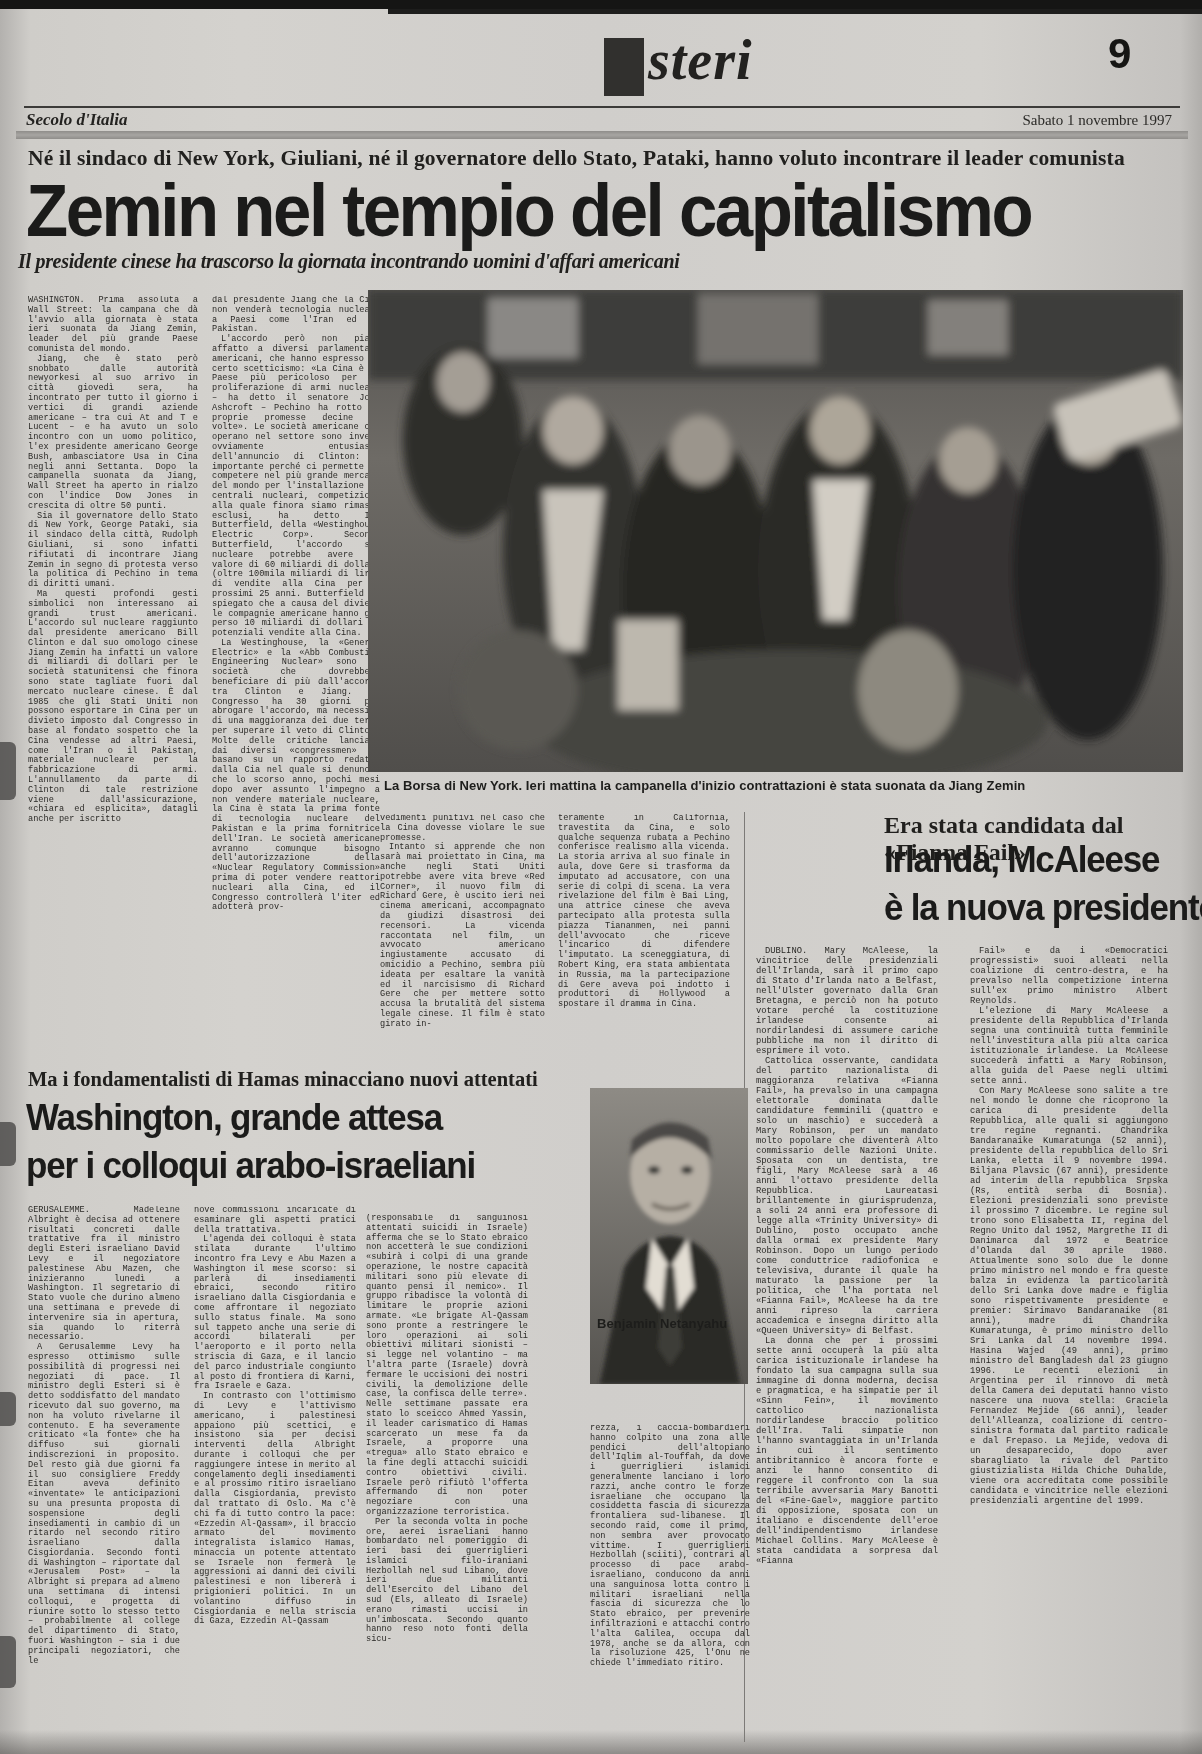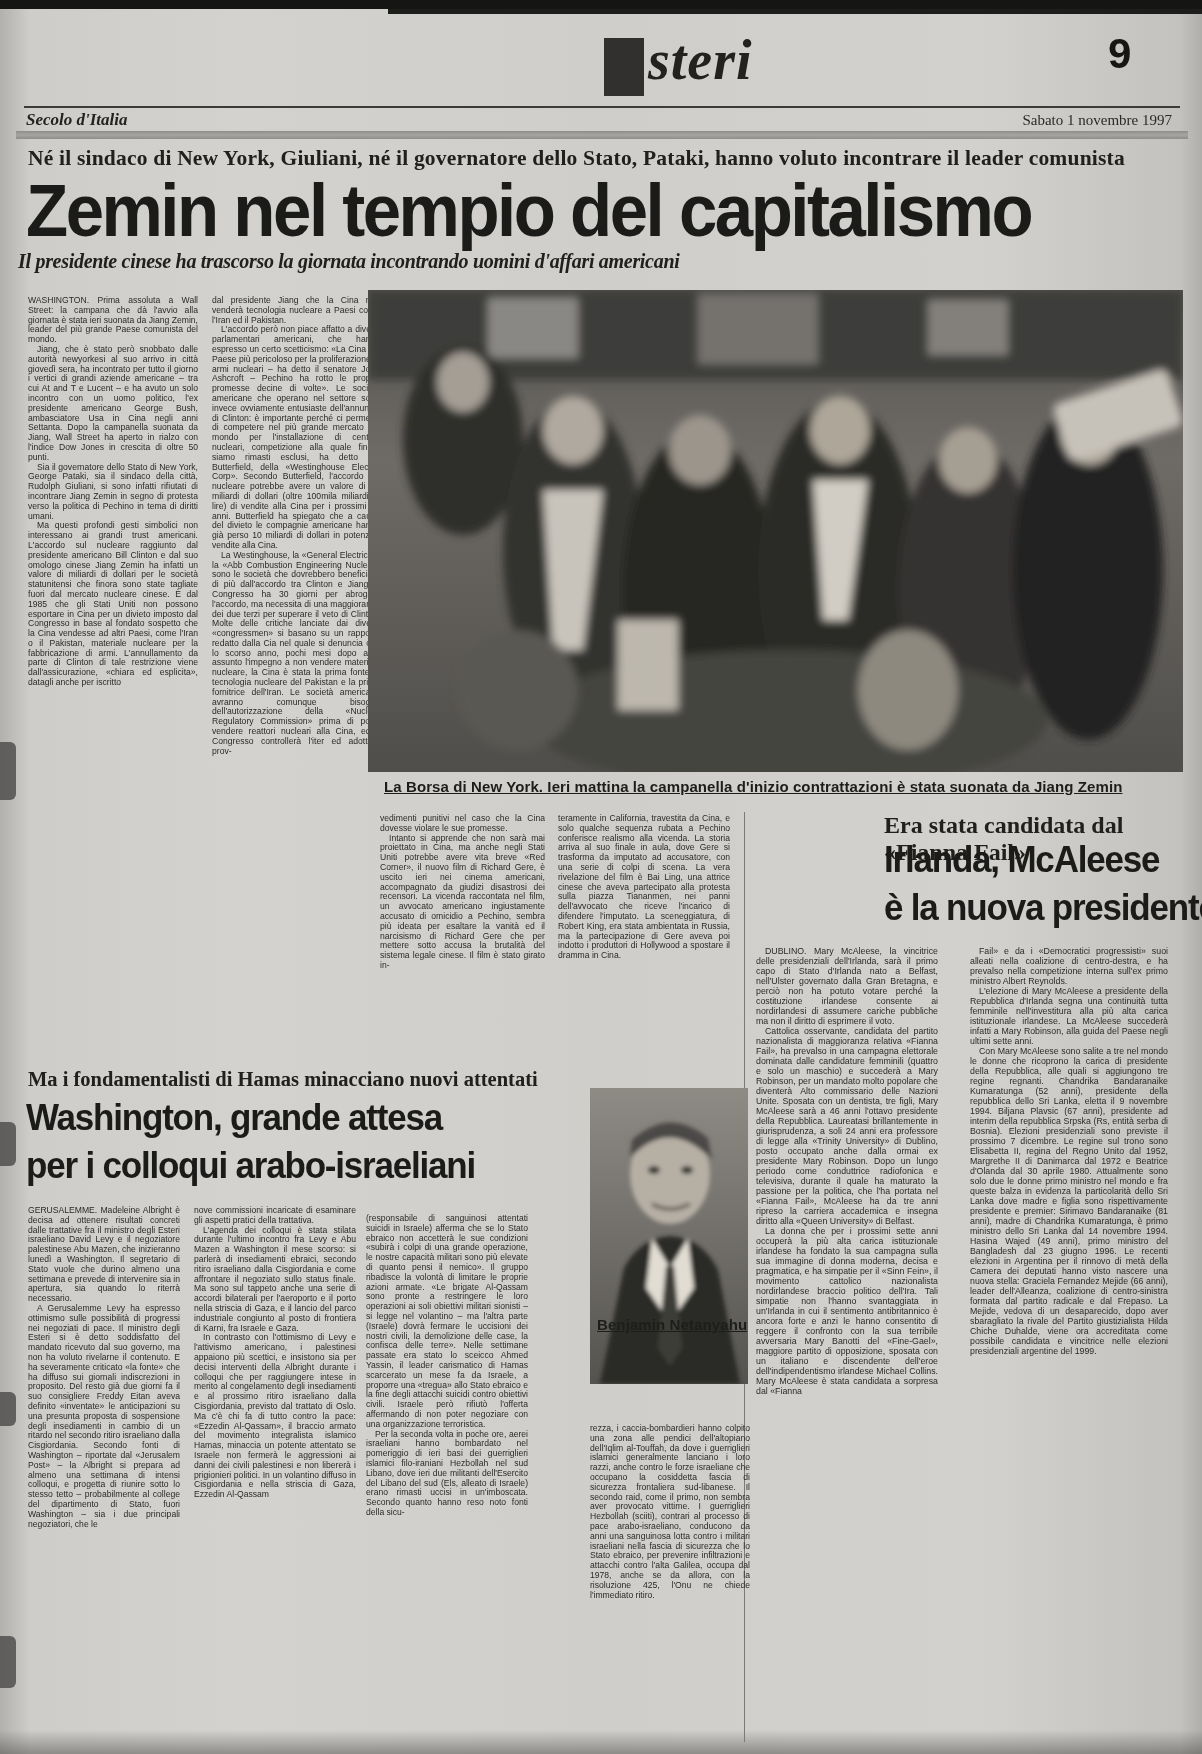--- a/index.html
+++ b/index.html
@@ -27,29 +27,29 @@
   .rule-thick{position:absolute;left:16px;top:131px;width:1172px;height:8px;background:linear-gradient(180deg,#8f8d8a,#a7a5a2,#8f8d8a);}
 
   
   .kicker{font-family:"Liberation Serif",serif;font-weight:700;color:#21201e;}
   .kicker.main{position:absolute;left:28px;top:146px;font-size:21.5px;letter-spacing:.2px;}
   .headline-main{position:absolute;left:26px;top:168px;width:1160px;font-family:"Liberation Sans",sans-serif;font-weight:700;font-size:69px;letter-spacing:-2.5px;color:#1b1b1a;transform:scaleY(1.08);transform-origin:top left;white-space:nowrap;}
   .subhead{position:absolute;left:18px;top:250px;width:1150px;font-family:"Liberation Serif",serif;font-style:italic;font-weight:700;font-size:20px;color:#21201e;letter-spacing:-.3px;white-space:nowrap;}
 
   
   .col{position:absolute;overflow:hidden;text-align:justify;color:#2b2a27;
-       font-family:Liberation Sans, sans-serif;font-size:8.6px;line-height:9.8px;}
+       font-family:Liberation Mono, monospace;font-size:8.6px;line-height:9.8px;}
   .col p.para{margin:0;text-indent:9px;}
   .col p.para:first-child{text-indent:0;}
   .irish .col p.para{text-indent:9px;}
 
   
   .photo{position:absolute;overflow:hidden;background:#6f6c67;}
   .photo svg{display:block;}
-  .caption{position:absolute;font-family:"Liberation Sans",sans-serif;font-weight:700;font-size:15px;color:#1d1d1b;letter-spacing:.1px;text-decoration:underline;}
+  .caption{position:absolute;font-family:"Liberation Sans",sans-serif;font-weight:700;font-size:13px;color:#1d1d1b;letter-spacing:.1px;}
 
   
   .kicker.irish-k{position:absolute;left:884px;top:812px;font-size:24px;width:300px;}
   .headline-2{position:absolute;font-family:"Liberation Sans",sans-serif;font-weight:700;color:#1b1b1a;transform:scaleY(1.06);transform-origin:top left;white-space:nowrap;}
   .hl-ireland1{left:884px;top:838px;font-size:35px;letter-spacing:-1.2px;}
   .hl-ireland2{left:884px;top:886px;font-size:35px;letter-spacing:-1.2px;}
   .kicker.hamas-k{position:absolute;left:28px;top:1068px;font-size:20.5px;}
   .hl-wash1{left:26px;top:1096px;font-size:35px;letter-spacing:-1.2px;}
   .hl-wash2{left:26px;top:1144px;font-size:35px;letter-spacing:-1.2px;}
 

